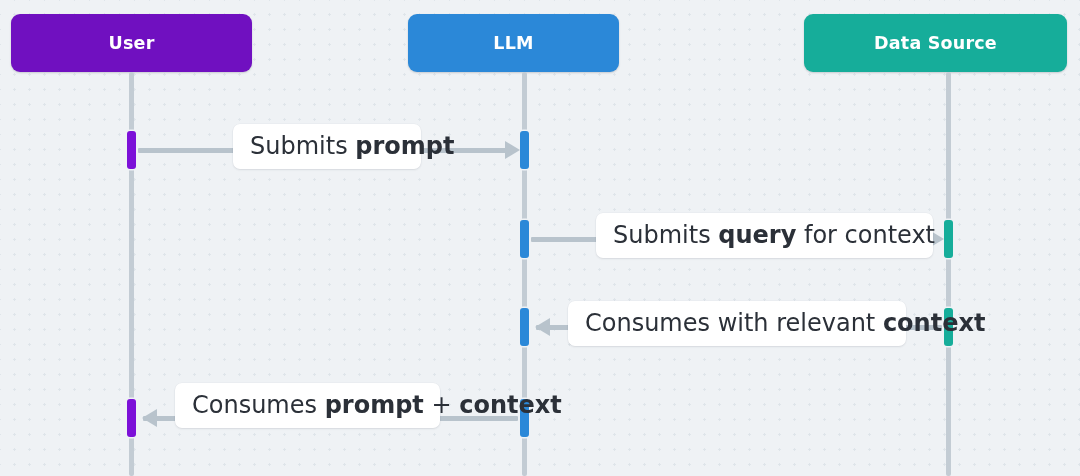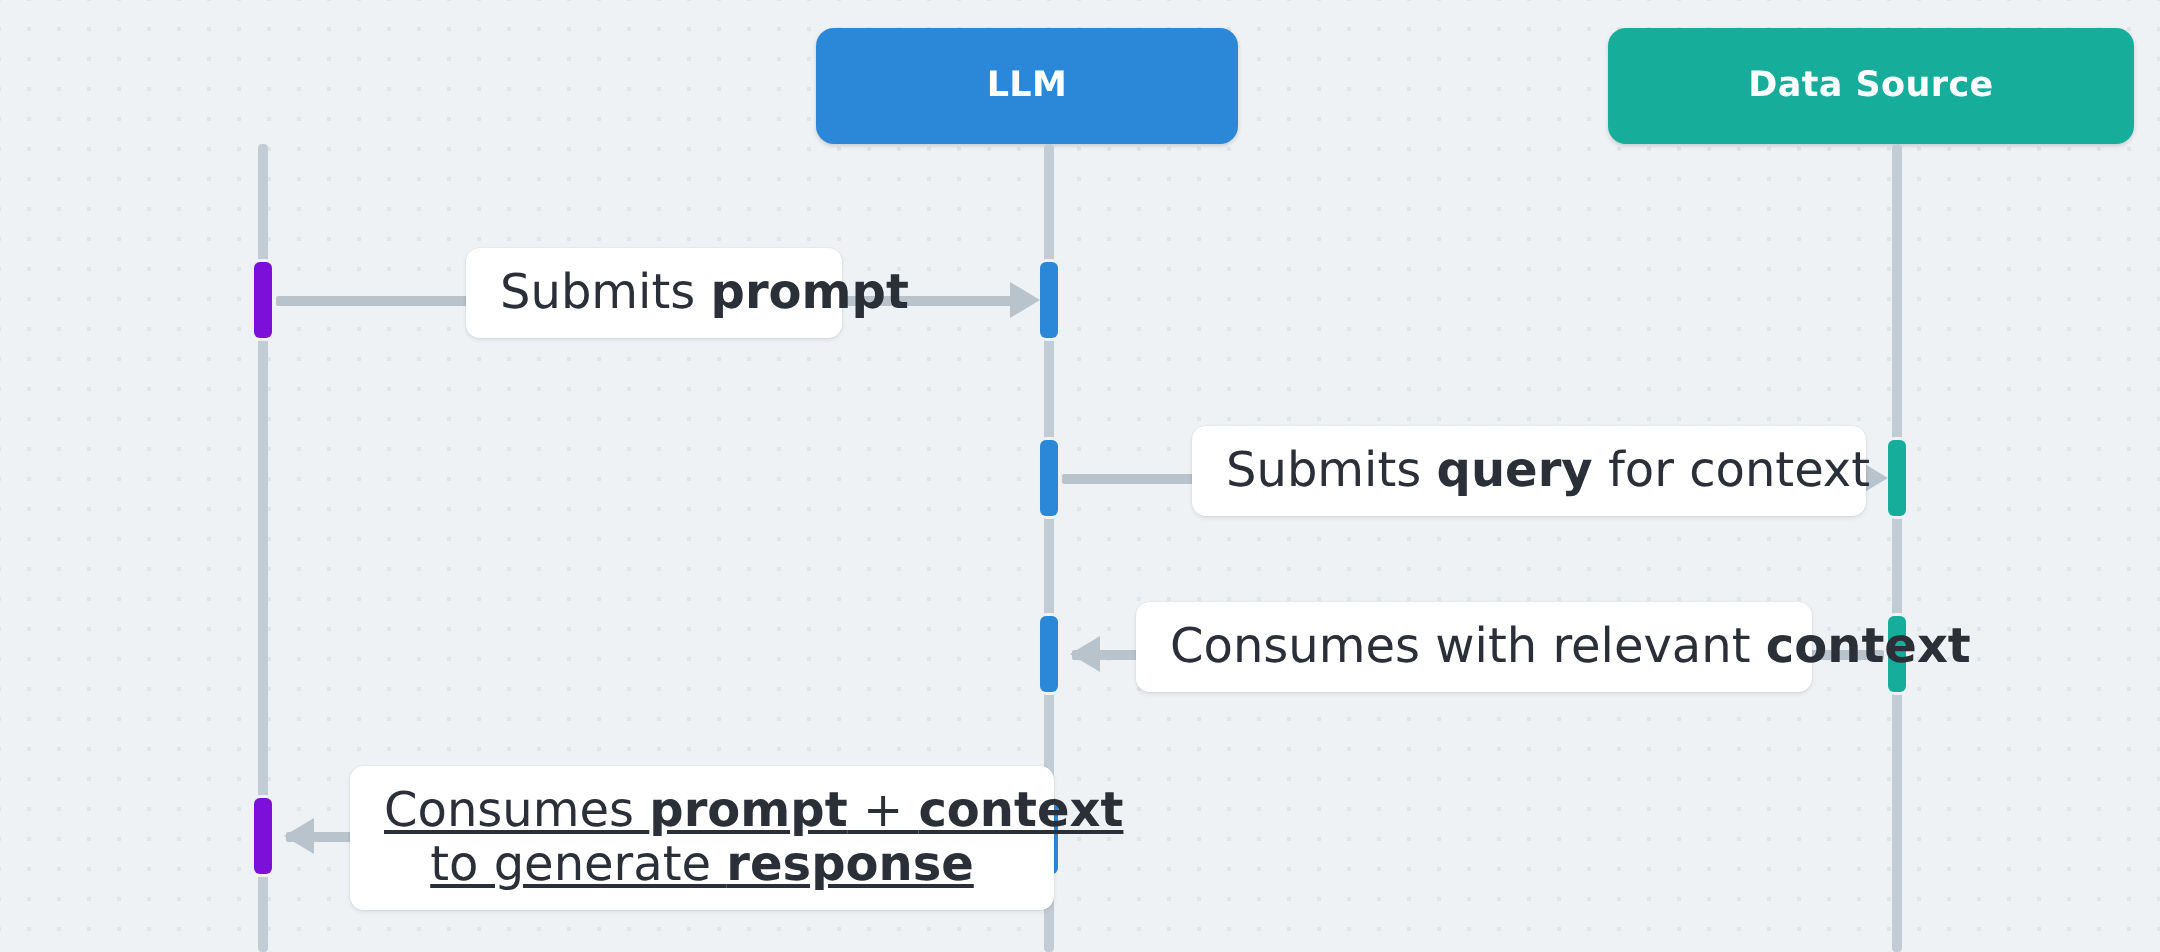--- a/index.html
+++ b/index.html
@@ -102,20 +102,23 @@
     white-space: nowrap;
     box-shadow: 0 1px 2px rgba(25,35,50,0.10), 0 0 0 0.5px rgba(25,35,50,0.03);
   }
   .msg-label b { font-weight: 700; }
 </style>
 </head>
 <body>
 
 <div id="diagram">
 
+  <div class="participant p-user">
+    <span>User</span>
+  </div>
   <div class="participant p-llm">
     <span>LLM</span>
   </div>
   <div class="participant p-data">
     <span>Data Source</span>
   </div>
 
   <div class="lifeline ll-user"></div>
   <div class="lifeline ll-llm"></div>
   <div class="lifeline ll-data"></div>
@@ -147,22 +150,19 @@
   <div class="msg-label" style="left:568px; top:301px; width:338px;">
     <div>
       <span>Consumes with relevant </span><b>context</b>
     </div>
   </div>
 
   <div class="activation act-user" style="left:131.5px; top:399px;"></div>
   <div class="activation act-llm" style="left:524.5px; top:399px;"></div>
   <div class="msg-line" style="left:143px; top:415.5px; width:375px;"></div>
   <div class="arrowhead arrow-left" style="left:142px; top:408.5px;"></div>
-  <div class="msg-label" style="left:175px; top:383px; width:352px;text-decoration:underline;">
+  <div class="msg-label" style="left:175px; top:383px; width:265px;">
     <div>
       <span>Consumes </span><b>prompt</b><span> + </span><b>context</b>
-    </div>
-    <div>
-      <span>to generate </span><b>response</b>
     </div>
   </div>
 
 </div>
 
 </body></html>

